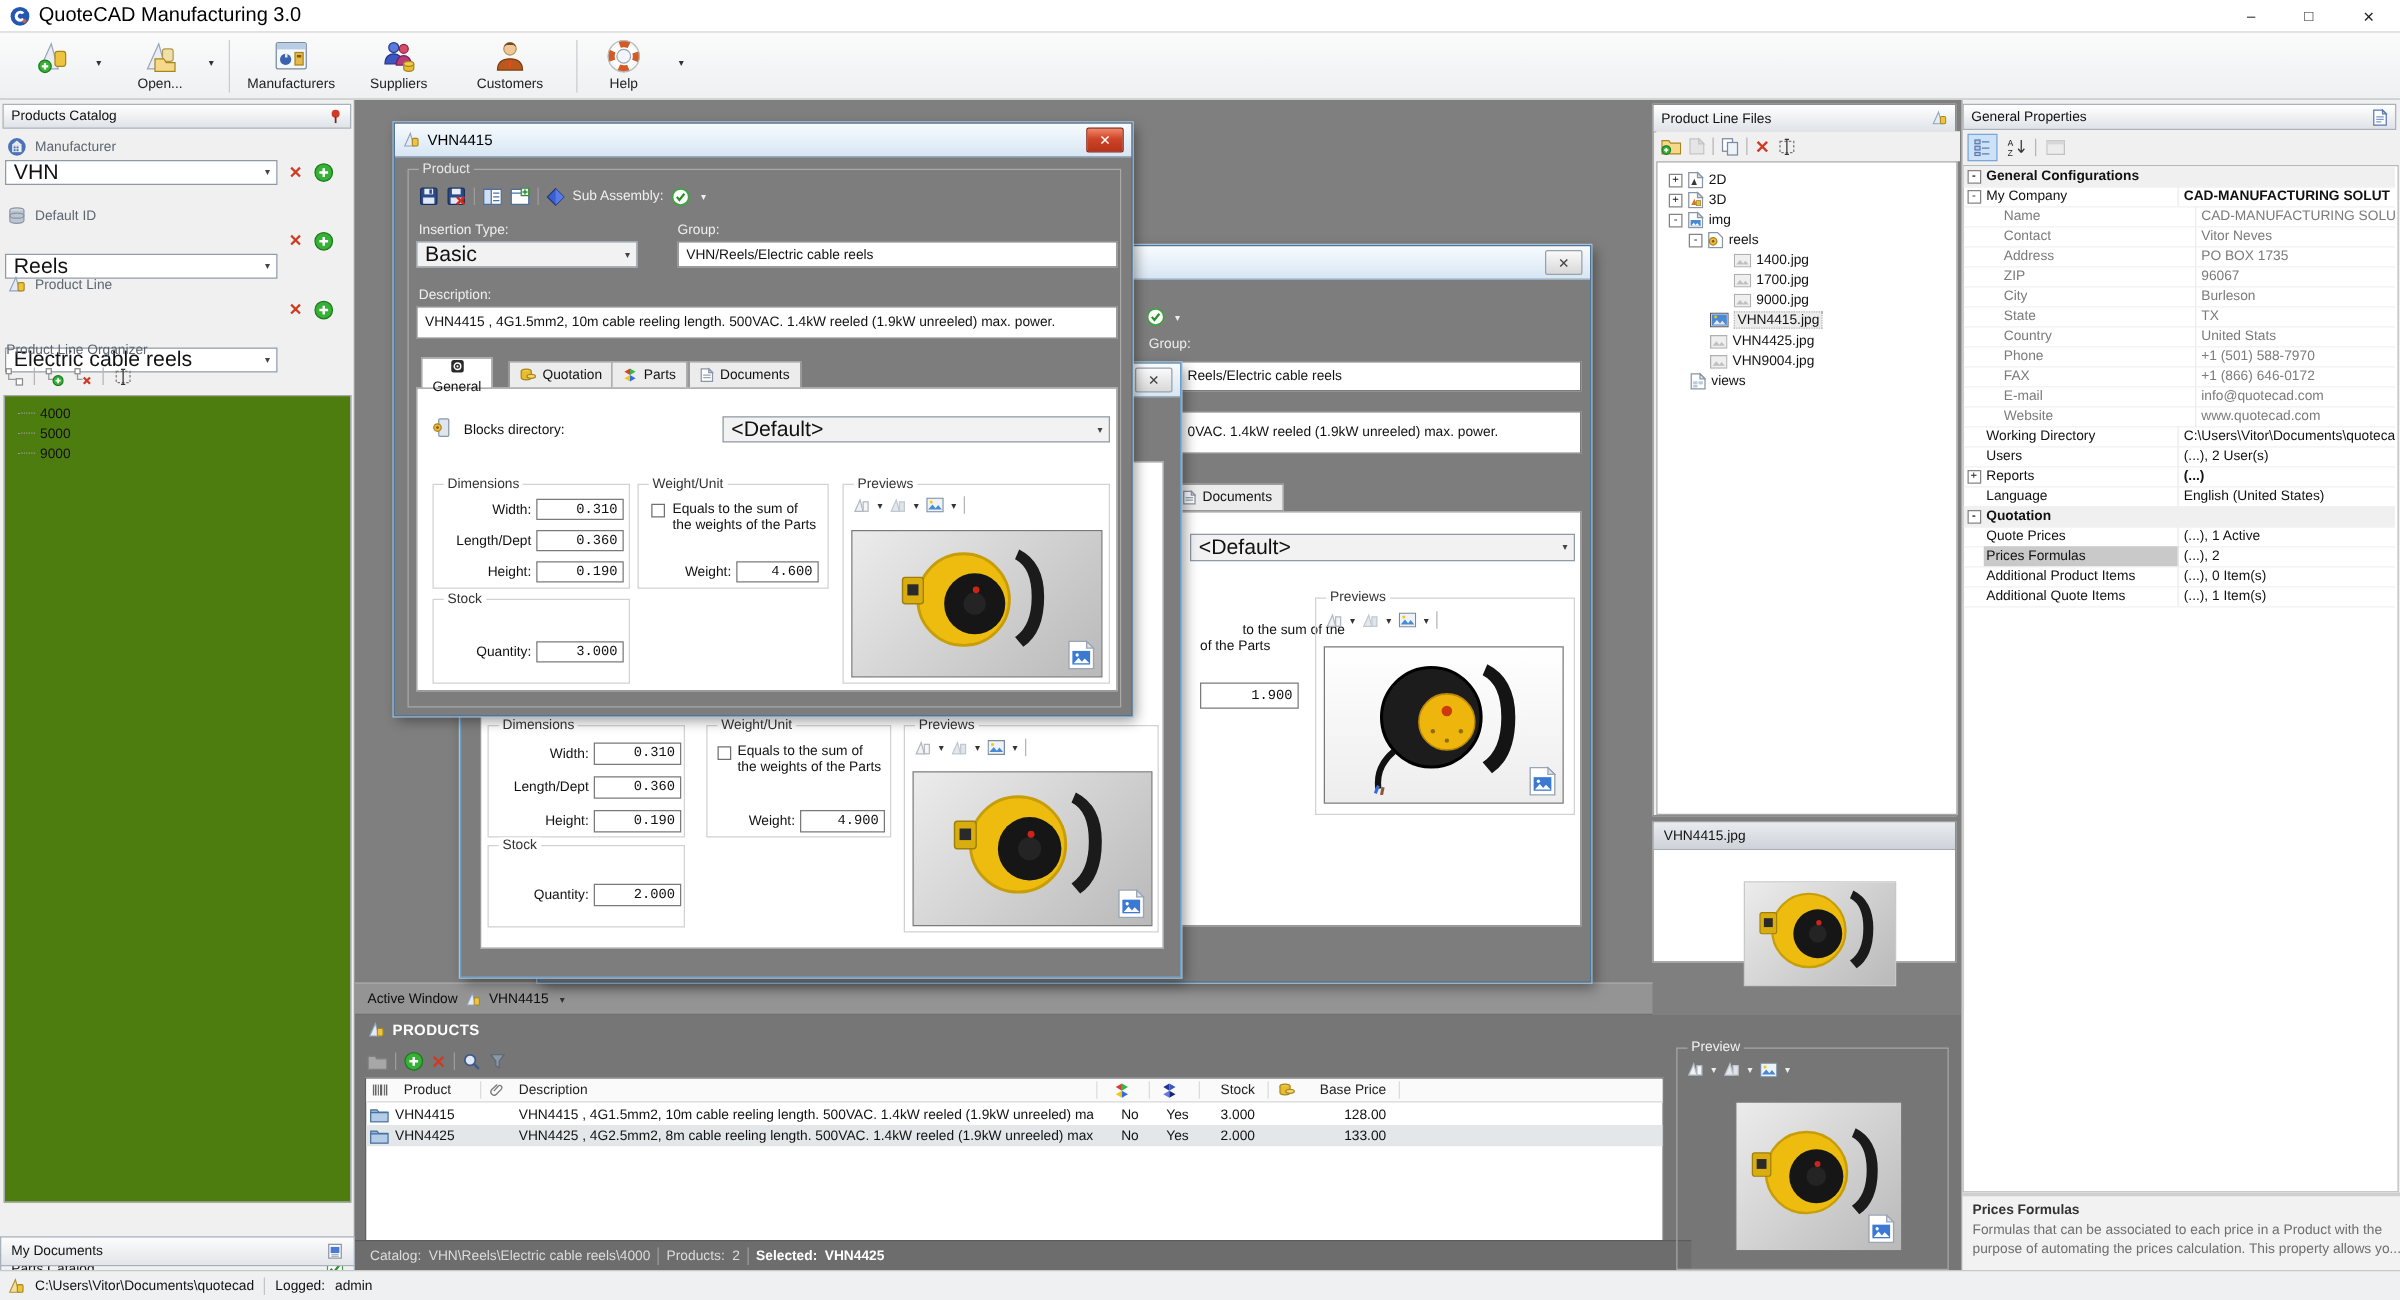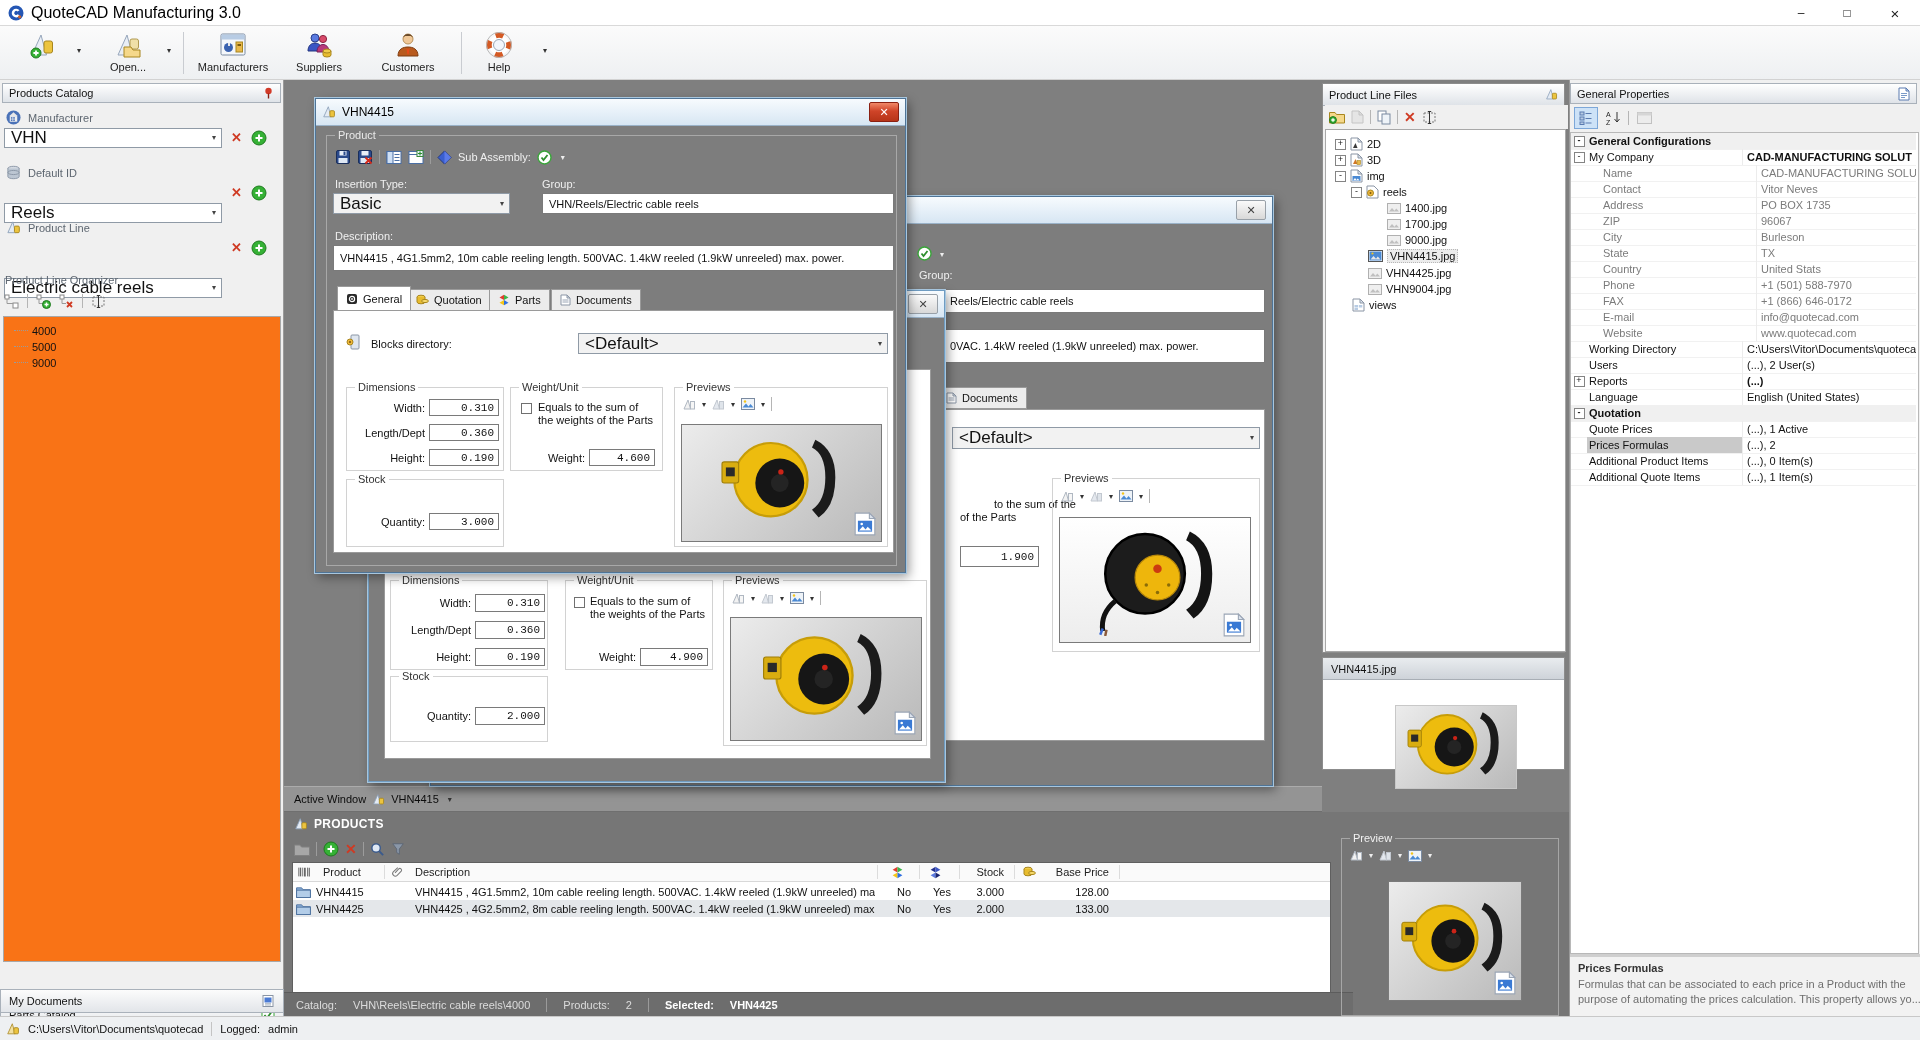--- a/index.html
+++ b/index.html
@@ -33,21 +33,21 @@
   .phdr .sp{flex:1;}
 
   
   .leftpanel{left:0;top:80px;width:284px;height:936px;background:#f0f0f0;border-right:1px solid #9a9a9a;}
   .seclbl{color:#5d6670;font-size:11px;}
   .combo{background:#fff;border:1px solid #8f9aa6;display:flex;align-items:center;padding:0 18px 0 6px;position:relative;font-size:17px;}
   .combo::after{content:"▾";position:absolute;right:5px;top:50%;transform:translateY(-52%);font-size:8px;color:#444;}
   .combo.grey{background:#f2f2f2;}
   .icx{color:#cf3a23;font-weight:bold;font-size:13px;line-height:13px;}
   .icx::after{content:"✕";}
-  .treebox{background:#f97316;border:1px solid #a8a8a8;}
+  .treebox{background:#4d7c0f;border:1px solid #a8a8a8;}
   .otree-item{position:absolute;left:10px;height:15px;display:flex;align-items:center;gap:4px;color:#111;}
   .otree-item .dot{width:14px;border-top:1px dotted #9a9a9a;}
   .botbar{background:linear-gradient(#fcfcfc,#e2e5e9);border:1px solid #a9b1ba;display:flex;align-items:center;padding:0 8px;}
   .botbar .sp{flex:1;}
 
   
   .dlg{background:#7d7d7d;border:1px solid #4f7496;box-shadow:0 0 0 1px #a7c6de,3px 4px 10px rgba(0,0,0,.4);}
   .dlgtitle{height:26px;background:linear-gradient(#f7fbfe,#d7e6f3);border-bottom:1px solid #9ab2c8;display:flex;align-items:center;gap:6px;padding:0 6px;font-size:12px;color:#000;}
   .dlgclose{width:28px;height:18px;border-radius:2px;display:flex;align-items:center;justify-content:center;color:#fff;font-size:11px;background:linear-gradient(#f08868,#cf4428 45%,#b63418);border:1px solid #8a2012;}
   .dlgclose::after{content:"✕";}
@@ -78,21 +78,21 @@
   .products{left:284px;top:812px;width:1285px;height:204px;background:#767676;}
   .ptitle{color:#fff;font-weight:bold;font-size:12px;letter-spacing:.3px;}
   .ptoolbar{position:absolute;left:10px;top:27px;height:20px;display:flex;align-items:center;gap:6px;}
   .ptable{position:absolute;left:8px;top:50px;width:1037px;height:178px;background:#fff;border:1px solid #5f5f5f;}
   .thead{position:absolute;left:0;top:0;width:100%;height:18px;background:#fafafa;border-bottom:1px solid #d8d8d8;}
   .thc{position:absolute;top:0;height:18px;display:flex;align-items:center;font-size:11px;color:#222;}
   .tcoldiv{position:absolute;top:2px;height:14px;width:1px;background:#dcdcdc;}
   .trow{position:absolute;left:0;width:100%;height:17px;}
   .trow.sel{background:#e4e7ea;}
   .tc{position:absolute;top:0;height:17px;display:flex;align-items:center;font-size:11px;}
-  .pstatus{position:absolute;left:0;top:180px;width:1045px;height:24px;background:#6d6d6d;display:flex;align-items:center;color:#dcdcdc;gap:16px;padding:0 12px;border-top:1px solid #5c5c5c;}
+  .pstatus{position:absolute;left:0;top:180px;width:1045px;height:24px;background:#6d6d6d;display:flex;align-items:center;color:#dcdcdc;gap:6px;padding:0 12px;border-top:1px solid #5c5c5c;}
   .pssep{width:1px;height:14px;background:#9a9a9a;}
 
   
   .filespanel{left:1322px;top:83px;width:243px;height:570px;background:#f0f0f0;border:1px solid #8c8c8c;}
   .ftoolbar{position:absolute;left:2px;top:21px;width:239px;height:24px;display:flex;align-items:center;gap:6px;padding-left:4px;background:#f0f0f0;}
   .ftree{position:absolute;left:2px;top:45px;width:239px;height:521px;background:#fff;border:1px solid #a8a8a8;}
   .frow{position:absolute;left:0;width:100%;height:16px;display:flex;align-items:center;gap:4px;}
   .frow .lbl{font-size:11px;}
   .frow.sel .lbl{background:#ececec;border:1px dotted #b8b8b8;padding:0 2px;}
   .exp{width:9px;height:9px;border:1px solid #848484;background:#fff;font-size:9px;line-height:7px;text-align:center;color:#222;flex:0 0 9px;}
@@ -621,21 +621,21 @@
         </div>
       <div class="a wlbl" style="left:215px;top:42px;">Group:</div>
       <div class="a field" style="left:215px;top:57px;width:352px;height:21px;padding-left:6px;">
           <span class="nw">VHN/Reels/Electric cable reels</span>
         </div>
       <div class="a wlbl" style="left:8px;top:94px;">Description:</div>
       <div class="a field" style="left:6px;top:109px;width:561px;height:26px;padding-left:6px;">
           <span class="nw">VHN4415 , 4G1.5mm2, 10m cable reeling length. 500VAC. 1.4kW reeled (1.9kW unreeled) max. power.</span>
         </div>
 
-      <div class="a tab active" style="left:10px;top:150px;">
+      <div class="a tab active" style="left:10px;top:150px;flex-direction:column;">
         <span>
             <svg width="12" height="12" viewBox="0 0 12 12">
               <rect x="1" y="1" width="10" height="10" rx="2" fill="#2a2a2a"></rect>
               <circle cx="6" cy="6" r="2.6" fill="none" stroke="#fff" stroke-width="1.2"></circle>
               <circle cx="6" cy="6" r="0.9" fill="#fff"></circle>
             </svg>
           </span>
         <span>General</span>
       </div>
       <div class="a tab" style="left:80px;top:153px;">

